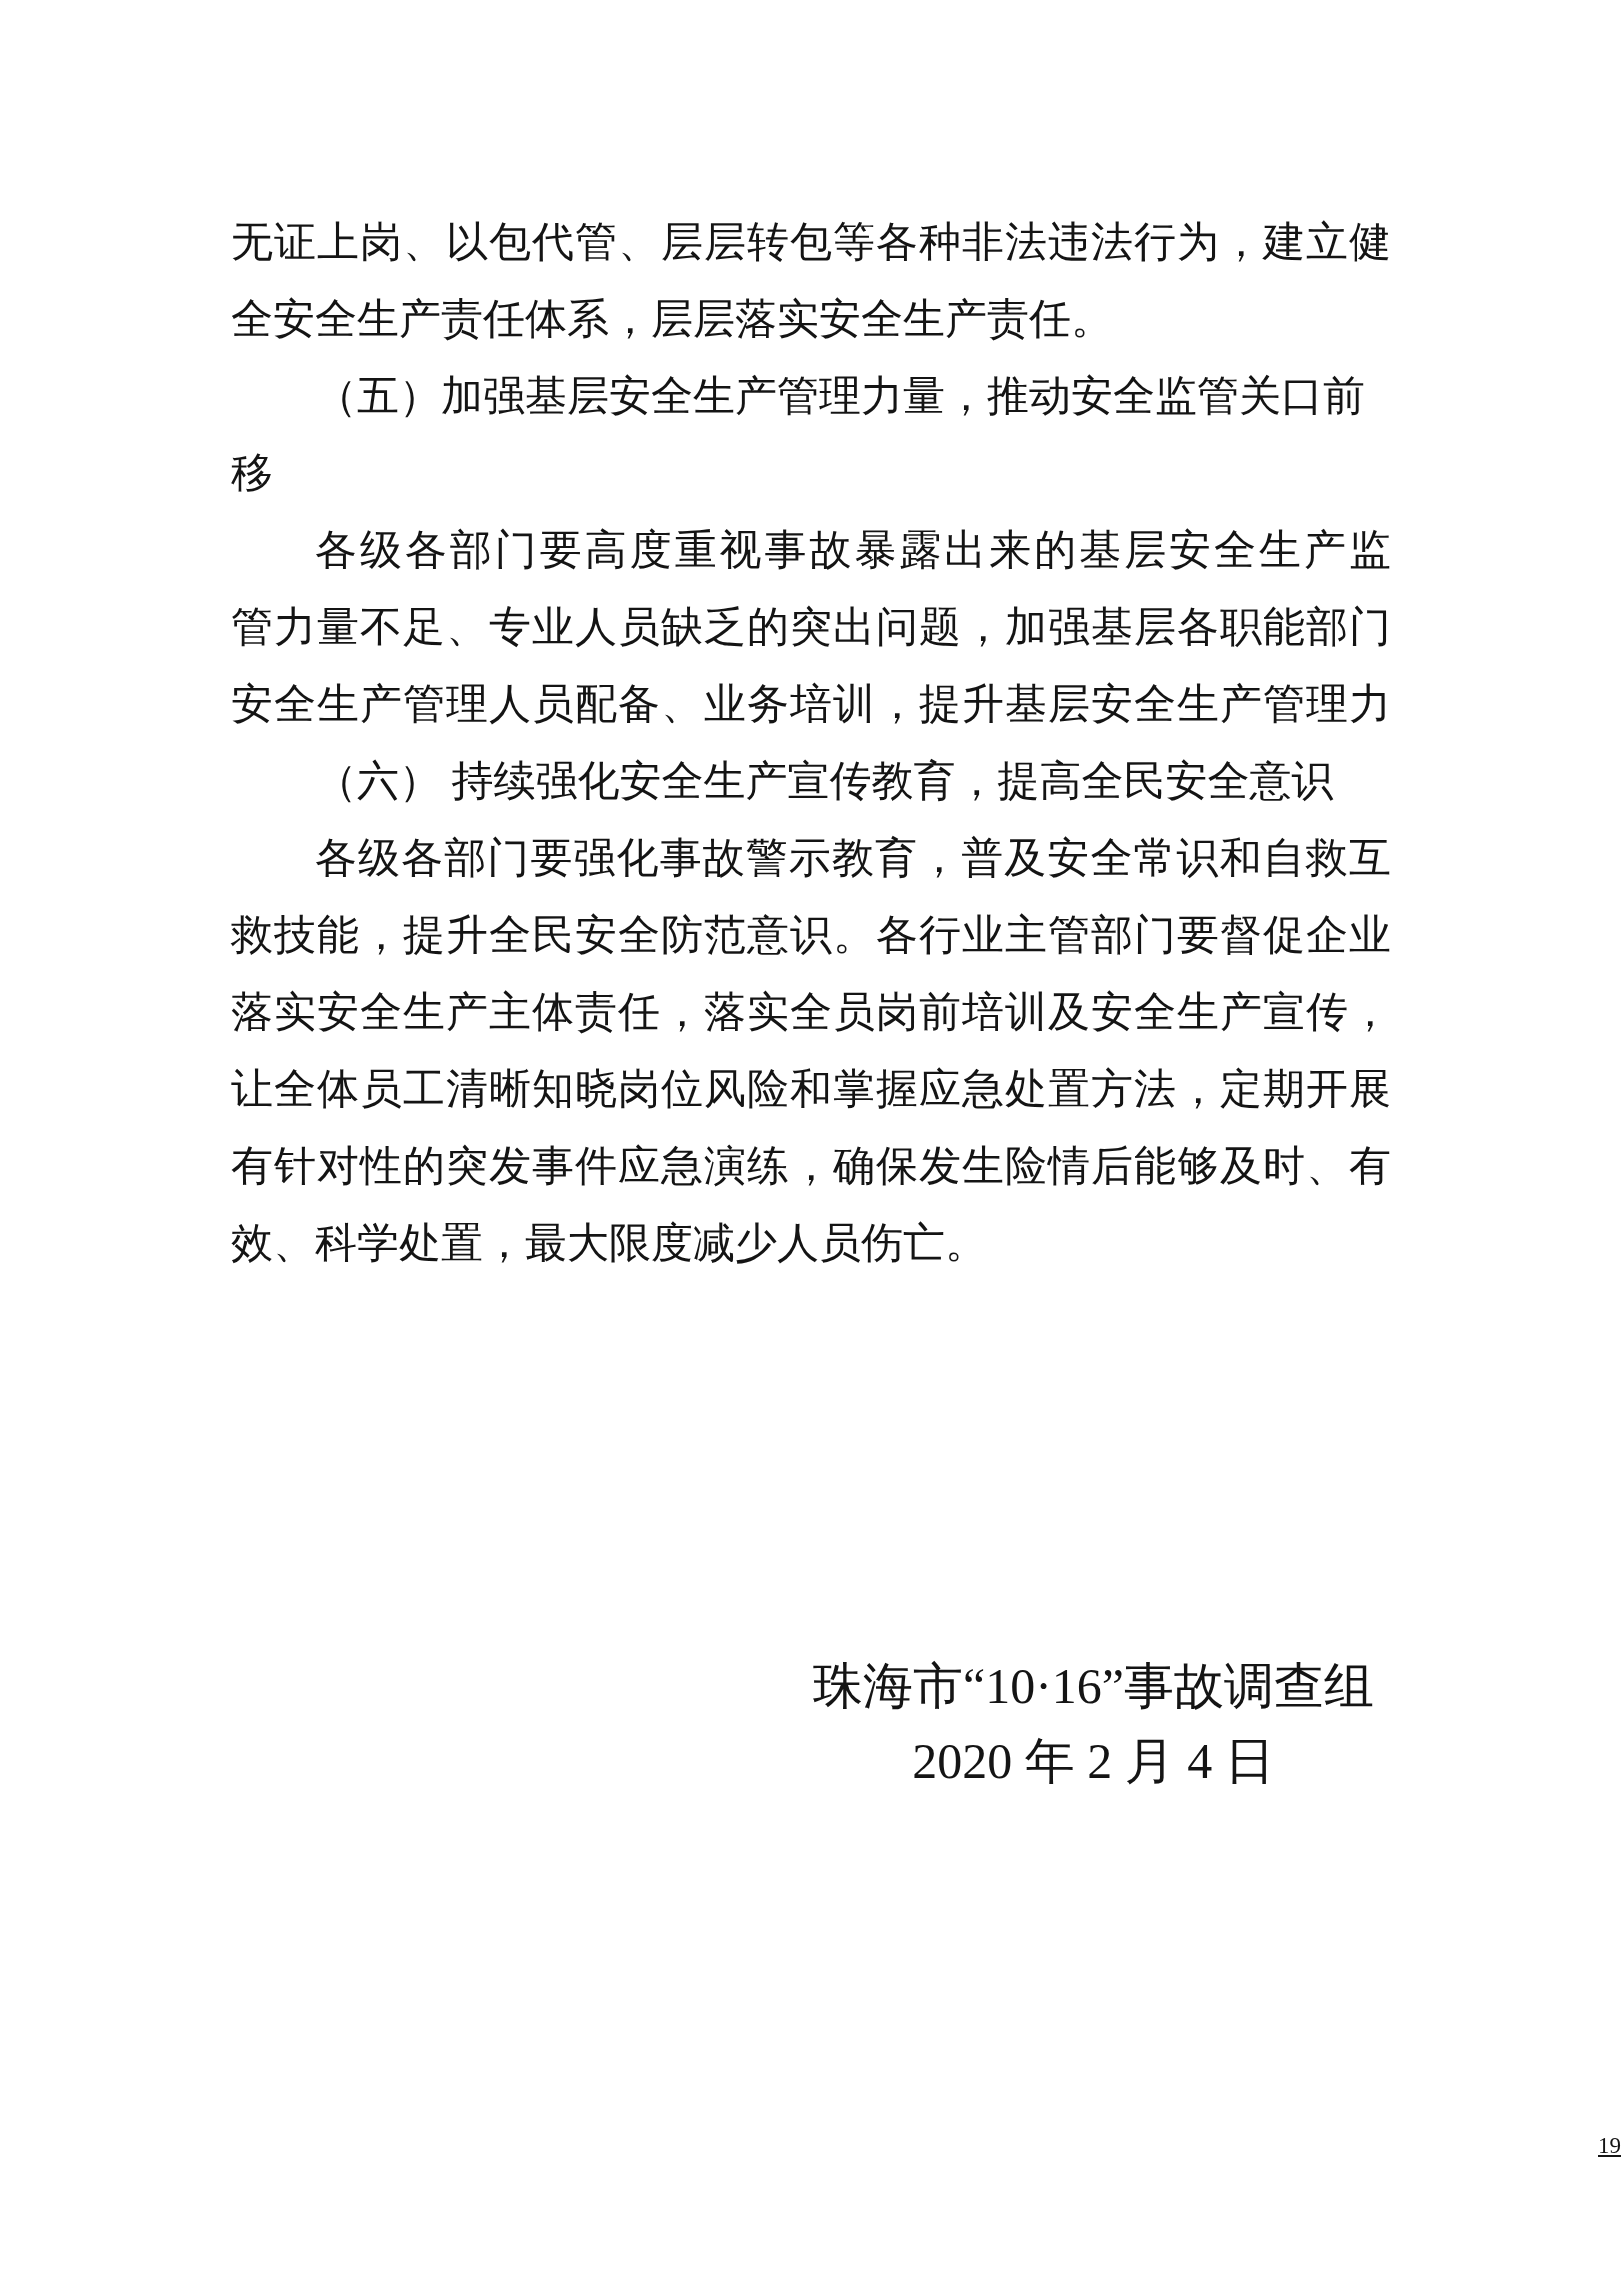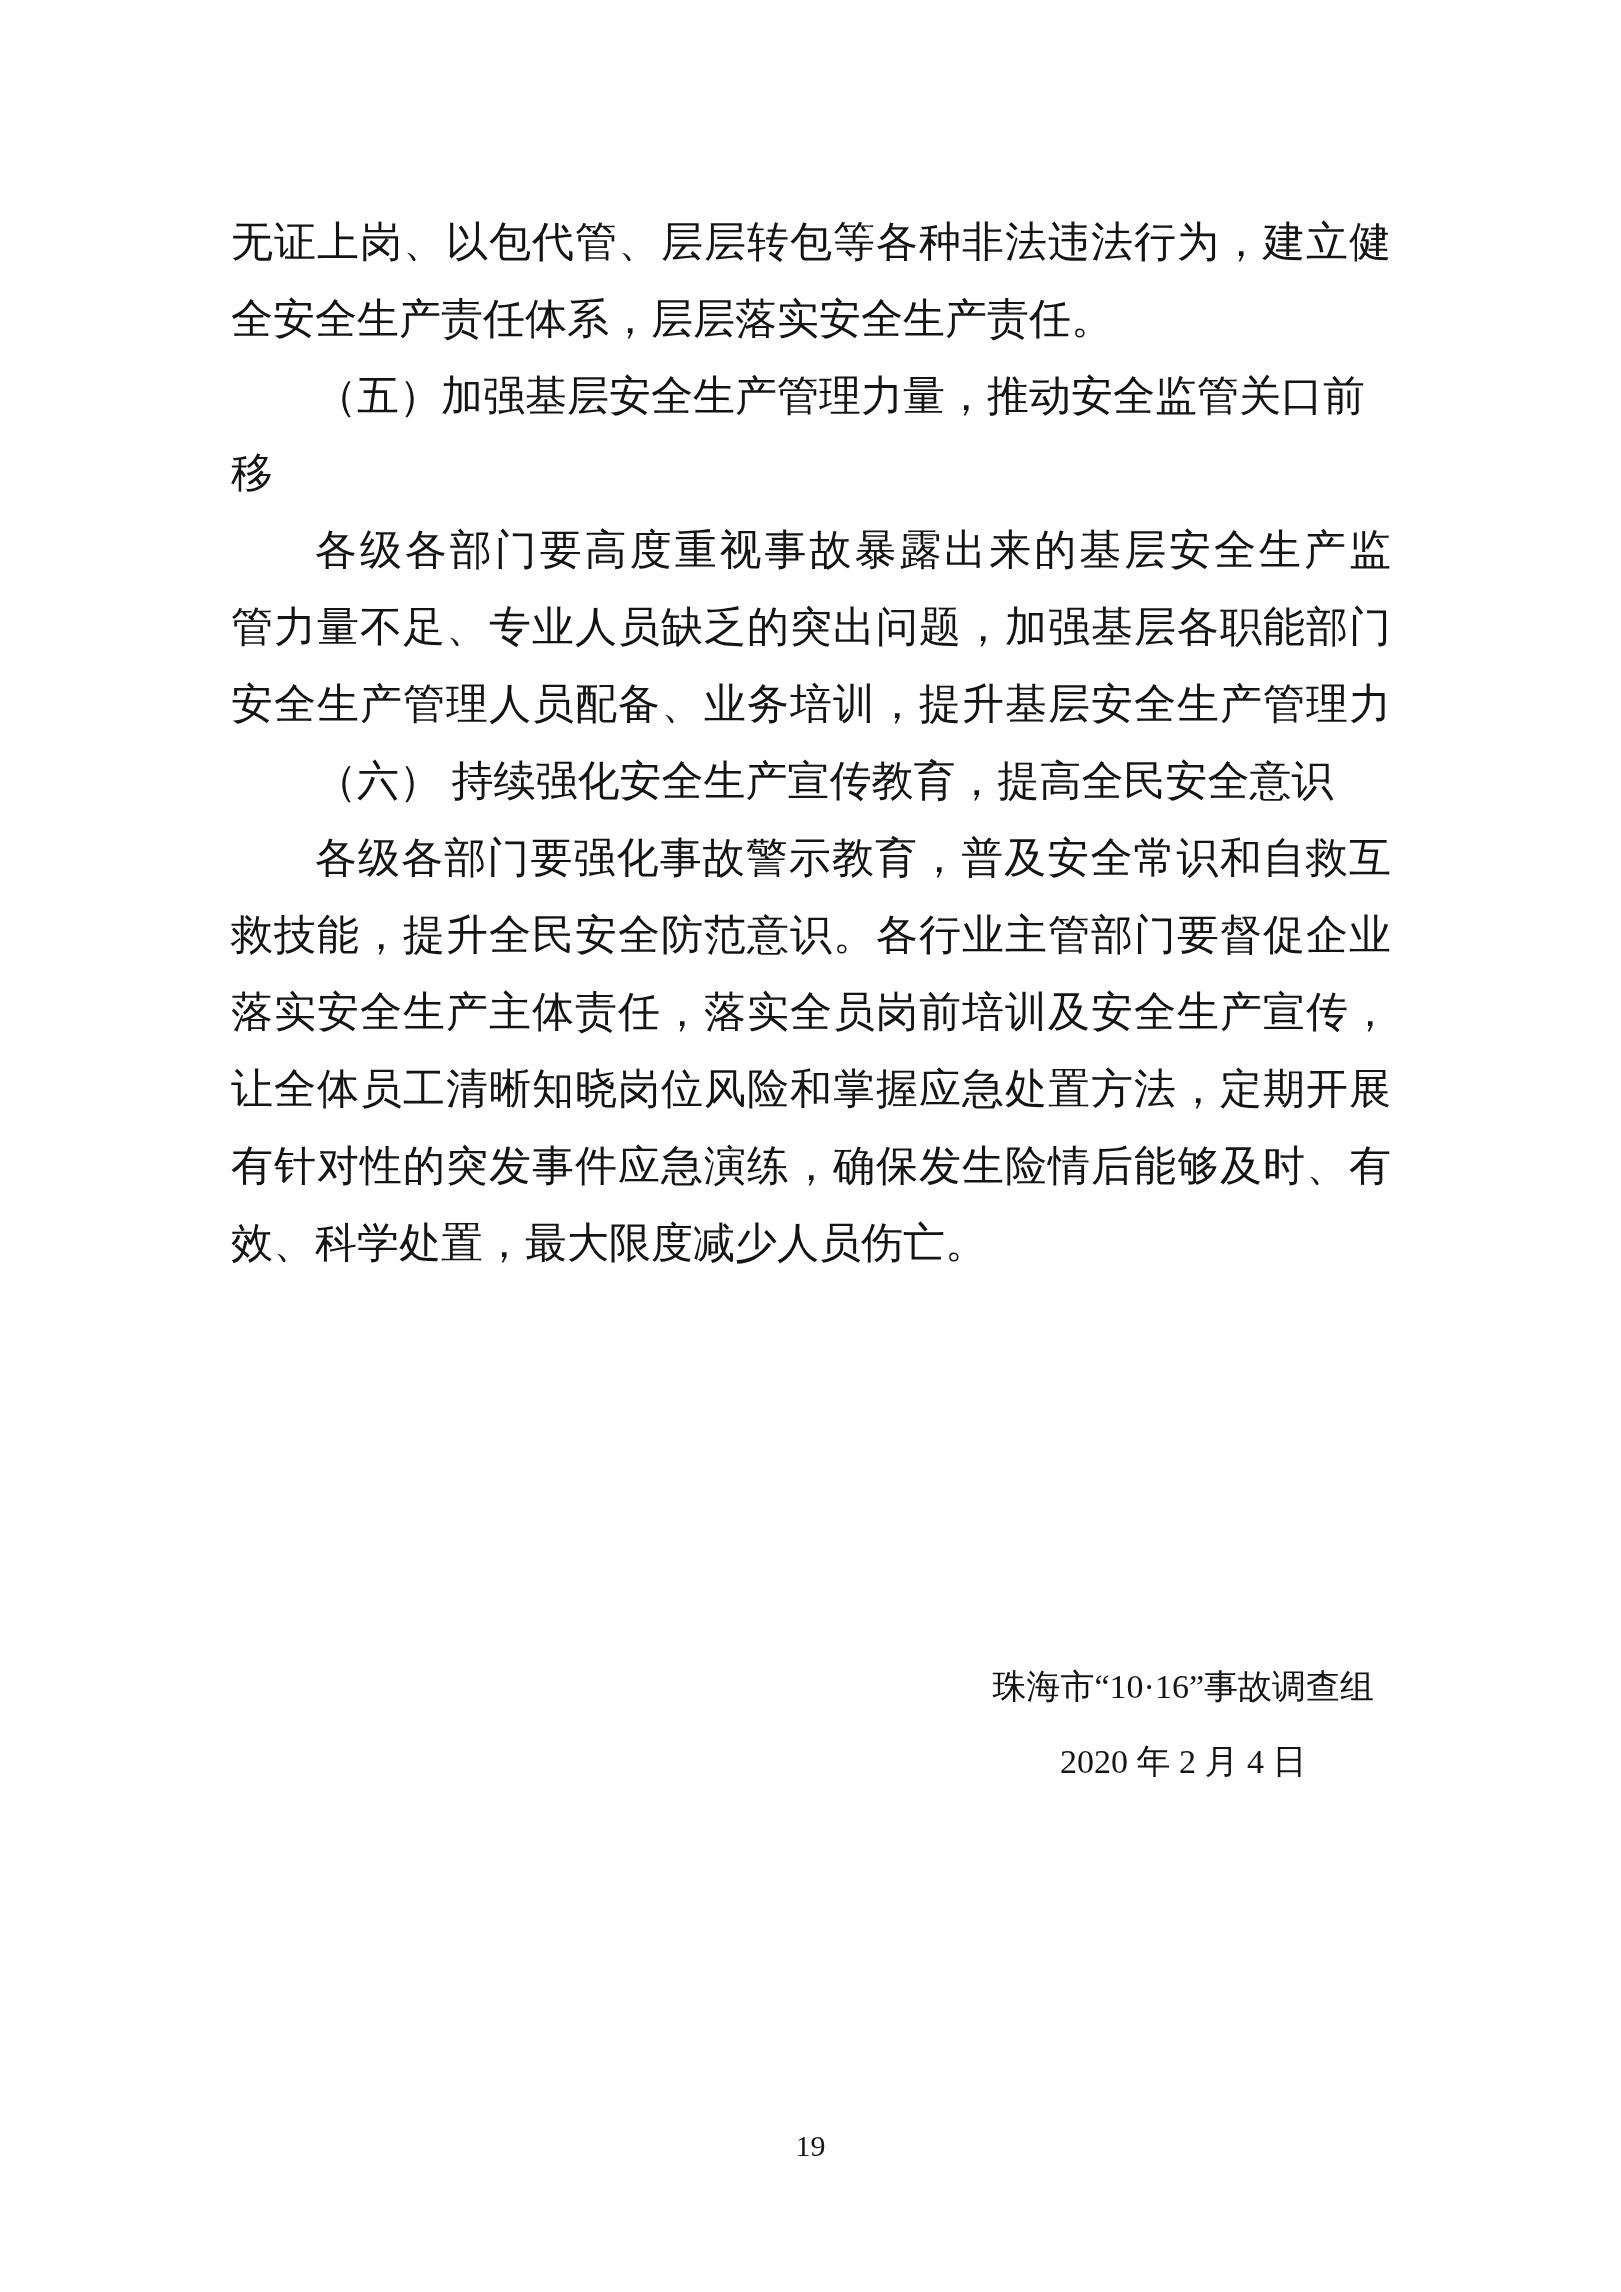--- a/index.html
+++ b/index.html
@@ -41,33 +41,34 @@
     justify-content: space-between;
     align-items: baseline;
     white-space: normal;
   }
   .just span { flex: 0 0 auto; }
   .signature {
     position: absolute;
     top: 1649px;
     right: 247px;
     text-align: center;
-    font-size: 34px;
+    font-size: 50px;
     line-height: 75px;
   }
   .sig-org { white-space: nowrap; }
   .sig-date { white-space: nowrap; }
   .pageno {
     position: absolute;
     top: 2127px;
     left: 0;
     width: 100%;
-    text-align: center;
-    font-size: 30px;
+    text-align: right;
+    font-size: 23px;
     line-height: 37px;
+    text-decoration: underline;
   }
 </style>
 </head>
 <body>
 
 <div class="page">
 
   <main class="textblock">
     <div class="ln just">
         <span>无</span>

